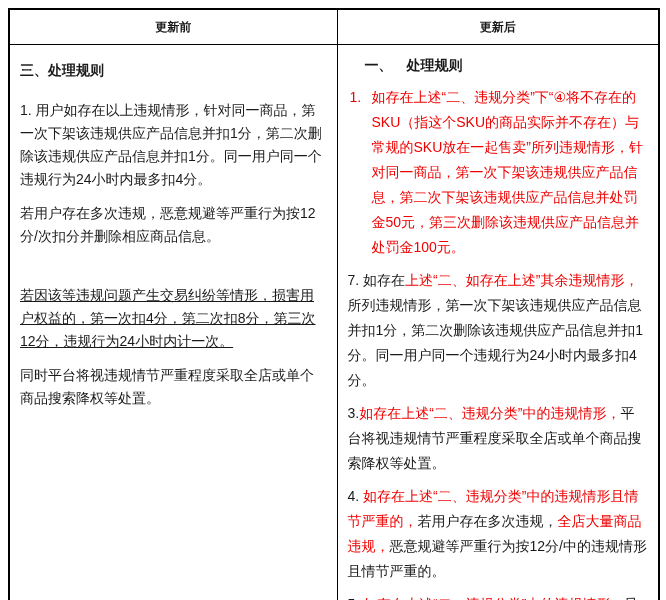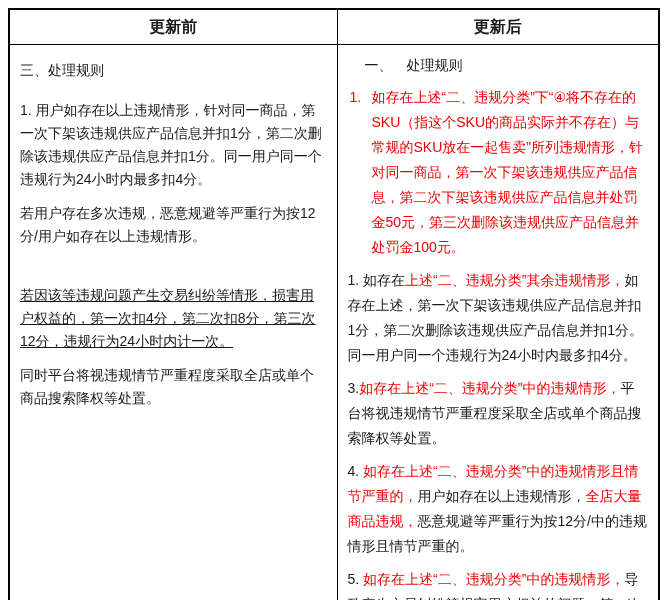--- a/index.html
+++ b/index.html
@@ -15,30 +15,30 @@
     color:var(--text);
   }
   .page{position:relative;width:666px;height:600px;background:#fff;}
   table.cmp{
     position:absolute;left:8px;top:8px;
     width:650px;border-collapse:collapse;table-layout:fixed;
     border:2px solid var(--border);
   }
   table.cmp th,table.cmp td{border:1px solid var(--border);}
   th.hdr{
-    height:32px;font-size:16px;font-weight:bold;text-align:center;
+    height:32px;font-size:12px;font-weight:bold;text-align:center;
     vertical-align:middle;color:var(--text);background:#fff;
   }
   td.cell{
     vertical-align:top;position:relative;
     padding:6px 10px;font-size:14px;height:546px;background:#fff;
   }
   td.before-cell{line-height:23px;}
   td.after-cell{line-height:25px;}
-  .heading{font-weight:normal;}
+  .heading{font-weight:bold;}
   .before-cell .heading{margin:8px 0 17px;}
   .after-cell .heading{margin:2px 17px 7px;}
   .para{margin:0 0 8px;}
   .before-cell .para{margin:0 0 11px;}
   .para.gap{margin-top:36px;text-decoration:underline;}
   .hang{position:relative;padding-left:24px;margin:0 0 8px;}
   .hang .marker{position:absolute;left:2px;top:0;}
   .red{color:var(--red);}
 </style>
 </head>
@@ -55,32 +55,32 @@
         <th class="hdr">更新前</th>
         <th class="hdr">更新后</th>
       </tr>
     </thead>
     <tbody>
       <tr>
         <td class="cell before-cell">
           <p class="heading">三、处理规则</p>
           <div id="before-paragraphs">
               <p class="para">1. 用户如存在以上违规情形，针对同一商品，第一次下架该违规供应产品信息并扣1分，第二次删除该违规供应产品信息并扣1分。同一用户同一个违规行为24小时内最多扣4分。</p>
-              <p class="para">若用户存在多次违规，恶意规避等严重行为按12分/用户如存在以上违规情形。</p>
+              <p class="para">若用户存在多次违规，恶意规避等严重行为按12分/次扣分并删除相应商品信息。</p>
               <p class="para gap">若因该等违规问题产生交易纠纷等情形，损害用户权益的，第一次扣4分，第二次扣8分，第三次12分，违规行为24小时内计一次。</p>
               <p class="para">同时平台将视违规情节严重程度采取全店或单个商品搜索降权等处置。</p>
             </div>
         </td>
         <td class="cell after-cell">
           <p class="heading">一、　处理规则</p>
           <div id="after-items">
               <div class="hang"><span class="marker red">1.</span><span><span class="red">如存在上述“二、违规分类”下“④将不存在的SKU（指这个SKU的商品实际并不存在）与常规的SKU放在一起售卖”所列违规情形，针对同一商品，第一次下架该违规供应产品信息，第二次下架该违规供应产品信息并处罚金50元，第三次删除该违规供应产品信息并处罚金100元。</span></span></div>
-              <p class="para"><span>1. 如存在</span><span class="red">上述“二、违规分类”其余违规情形，</span><span>如存在上述，第一次下架该违规供应产品信息并扣1分，第二次删除该违规供应产品信息并扣1分。同一用户同一个违规行为24小时内最多扣4分。</span></p>
+              <p class="para"><span>7. 如存在</span><span class="red">上述“二、如存在上述”其余违规情形，</span><span>所列违规情形，第一次下架该违规供应产品信息并扣1分，第二次删除该违规供应产品信息并扣1分。同一用户同一个违规行为24小时内最多扣4分。</span></p>
               <p class="para"><span>3.</span><span class="red">如存在上述“二、违规分类”中的违规情形，</span><span>平台将视违规情节严重程度采取全店或单个商品搜索降权等处置。</span></p>
-              <p class="para"><span>4. </span><span class="red">如存在上述“二、违规分类”中的违规情形且情节严重的，</span><span>用户如存在以上违规情形，</span><span class="red">全店大量商品违规，</span><span>恶意规避等严重行为按12分/中的违规情形且情节严重的。</span></p>
+              <p class="para"><span>4. </span><span class="red">如存在上述“二、违规分类”中的违规情形且情节严重的，</span><span>若用户存在多次违规，</span><span class="red">全店大量商品违规，</span><span>恶意规避等严重行为按12分/中的违规情形且情节严重的。</span></p>
               <p class="para"><span>5. </span><span class="red">如存在上述“二、违规分类”中的违规情形，</span><span>导致产生交易纠纷等损害用户权益的问题，第一次扣4分，第二次扣8分，第三次12分，违规行为24小时内计一次。</span></p>
             </div>
 
         </td>
       </tr>
     </tbody>
   </table>
 </div>
 
 </body></html>

